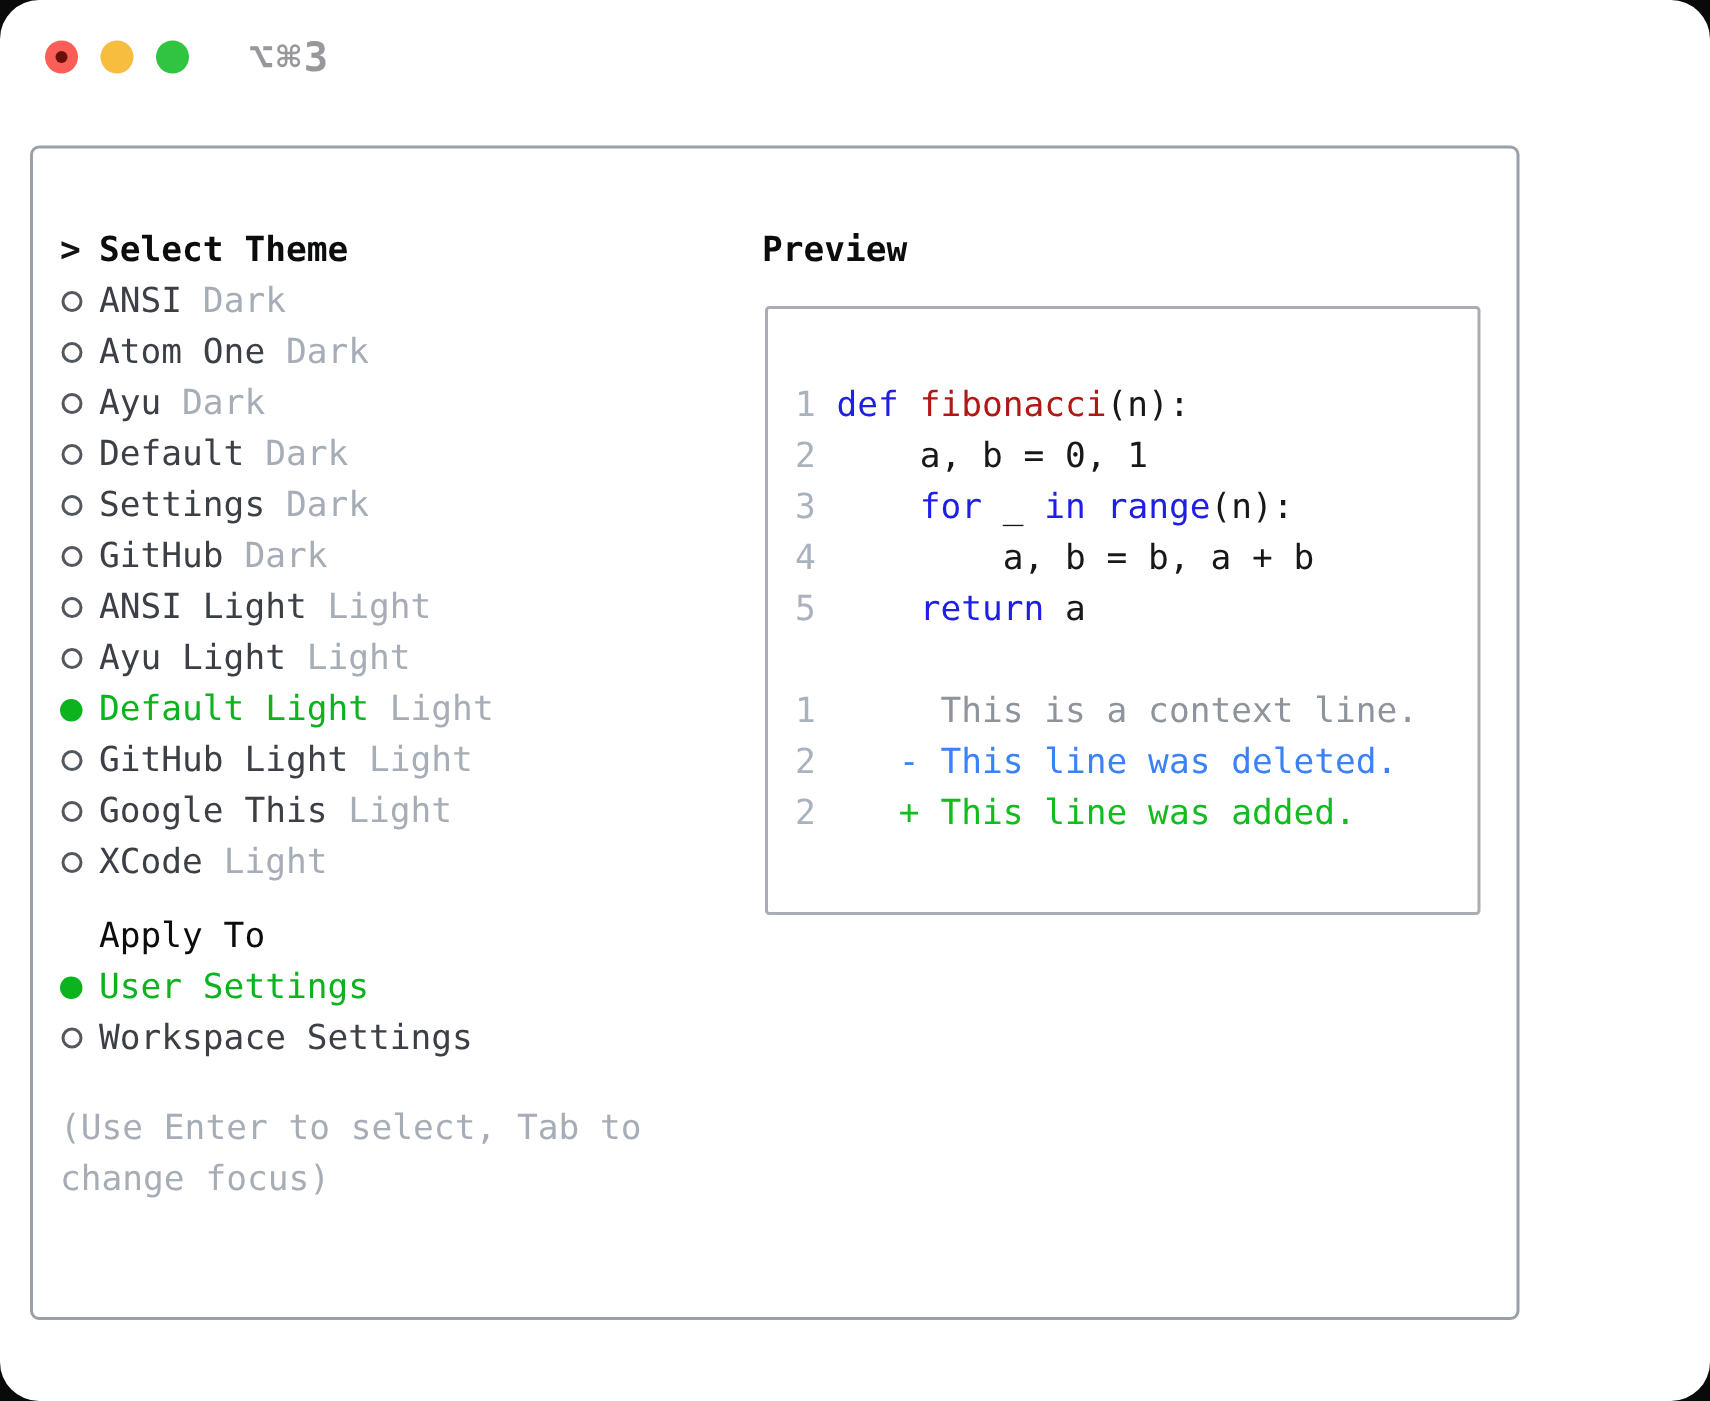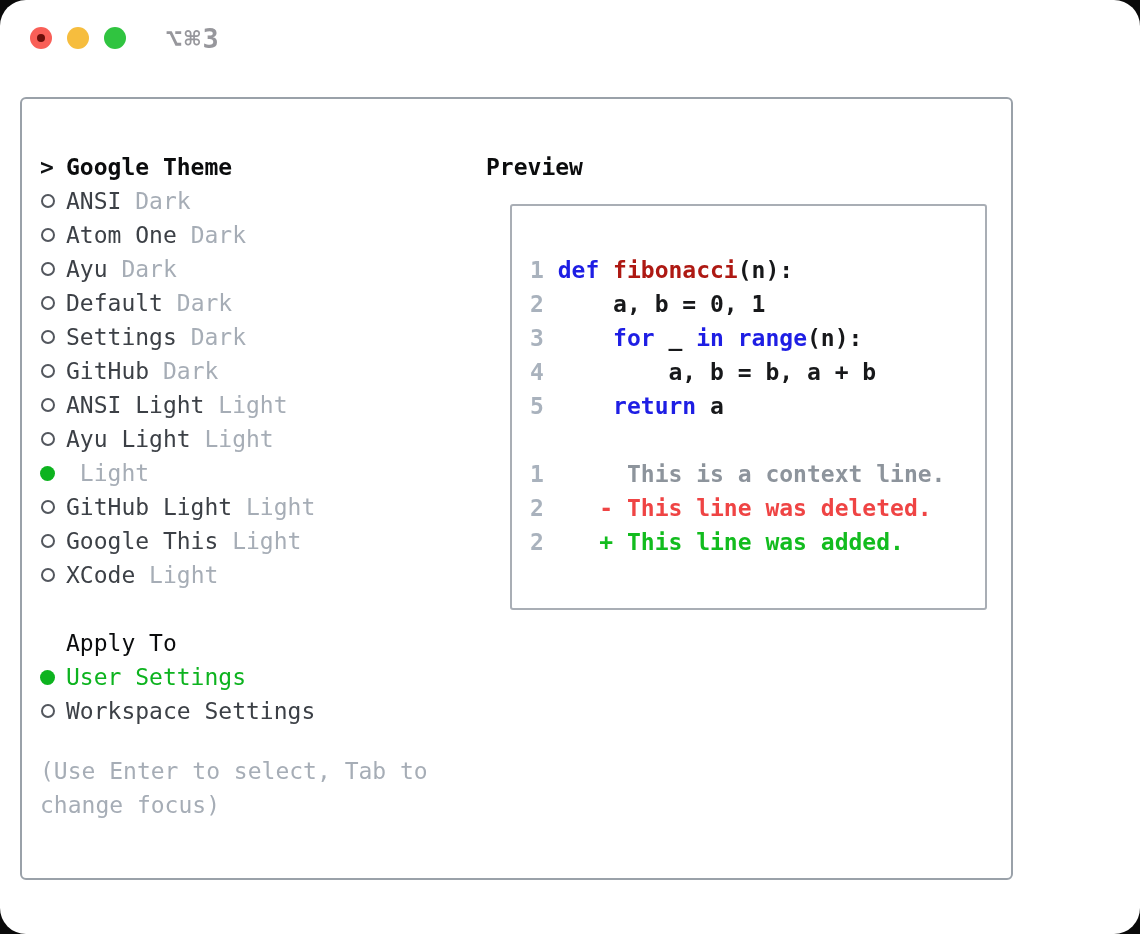--- a/index.html
+++ b/index.html
@@ -32,42 +32,42 @@
   .leftcol{position:absolute;left:18px;top:51px;width:450px;}
   .row{height:34px;display:flex;align-items:center;font-size:23px;white-space:pre;}
   .marker{width:26px;flex:0 0 26px;display:flex;align-items:center;}
   .cursor-char{font-weight:bold;color:#101214;font-size:23px;}
   .circle{width:10px;height:10px;border:2px solid #53575e;border-radius:50%;display:inline-block;margin-left:1px;}
   .circle.filled{width:15px;height:15px;border:none;background:#0db31f;margin-left:0;}
   .hdr{font-weight:bold;color:#0b0c0d;}
   .item-name{color:#3c4046;}
   .suffix{color:#a6adb6;}
   .row.selected .item-name{color:#0db31f;}
-  .apply-hdr{margin-top:34px;align-items:center;}
+  .apply-hdr{margin-top:15px;align-items:center;}
   .hint{
     margin-top:26px;width:410px;font-size:23px;line-height:34px;color:#a6adb6;
   }
   
   .preview-hdr{
-    position:absolute;left:464px;top:51px;height:34px;display:flex;align-items:center;
+    position:absolute;left:486px;top:51px;height:34px;display:flex;align-items:center;
     font-size:23px;font-weight:bold;color:#0b0c0d;
   }
   .preview-box{
     position:absolute;left:488px;top:105px;width:477px;height:406px;
     border:2px solid #a9aeb5;border-radius:3px;box-sizing:border-box;
     padding:47px 0 0 18px;overflow:hidden;
   }
-  .codeline{height:34px;line-height:34px;font-size:23px;white-space:pre;font-weight:bold;}
+  .codeline{height:34px;line-height:34px;font-size:23px;white-space:pre;}
   .blankline{height:34px;}
   .seg.n{color:#a9b2bd;}
   .seg.k{color:#1e1ee4;}
   .seg.f{color:#ae1913;}
   .seg.p{color:#17181a;}
   .seg.c{color:#8d949c;}
-  .seg.d{color:#ef4444;}
+  .seg.d{color:#3b82f6;}
   .seg.a{color:#12bc1e;margin-top:20px;}
 </style>
 </head>
 <body>
 
 <div class="window">
 
   <div class="titlebar">
     <span class="light red">
       <span class="dot"></span>
@@ -77,33 +77,33 @@
     <span class="shortcut">⌥⌘3</span>
   </div>
 
   <div class="panel">
 
     <div class="leftcol">
       <div class="row">
         <span class="marker">
           <span class="cursor-char">&gt;</span>
         </span>
-        <span class="hdr">Google Theme</span>
+        <span class="hdr">Select Theme</span>
       </div>
 
       <div id="theme-items">
           <div class="row"><span class="marker"><span class="circle"></span></span><span class="item-name">ANSI</span><span class="suffix"> Dark</span></div>
           <div class="row"><span class="marker"><span class="circle"></span></span><span class="item-name">Atom One</span><span class="suffix"> Dark</span></div>
           <div class="row"><span class="marker"><span class="circle"></span></span><span class="item-name">Ayu</span><span class="suffix"> Dark</span></div>
           <div class="row"><span class="marker"><span class="circle"></span></span><span class="item-name">Default</span><span class="suffix"> Dark</span></div>
           <div class="row"><span class="marker"><span class="circle"></span></span><span class="item-name">Settings</span><span class="suffix"> Dark</span></div>
           <div class="row"><span class="marker"><span class="circle"></span></span><span class="item-name">GitHub</span><span class="suffix"> Dark</span></div>
           <div class="row"><span class="marker"><span class="circle"></span></span><span class="item-name">ANSI Light</span><span class="suffix"> Light</span></div>
           <div class="row"><span class="marker"><span class="circle"></span></span><span class="item-name">Ayu Light</span><span class="suffix"> Light</span></div>
-          <div class="row selected"><span class="marker"><span class="circle filled"></span></span><span class="suffix"> Light</span></div>
+          <div class="row selected"><span class="marker"><span class="circle filled"></span></span><span class="item-name">Default Light</span><span class="suffix"> Light</span></div>
           <div class="row"><span class="marker"><span class="circle"></span></span><span class="item-name">GitHub Light</span><span class="suffix"> Light</span></div>
           <div class="row"><span class="marker"><span class="circle"></span></span><span class="item-name">Google This</span><span class="suffix"> Light</span></div>
           <div class="row"><span class="marker"><span class="circle"></span></span><span class="item-name">XCode</span><span class="suffix"> Light</span></div>
         </div>
 
       <div class="row apply-hdr">
         <span class="marker"></span>
         <span class="item-name" style="color:#0b0c0d">Apply To</span>
       </div>
 

